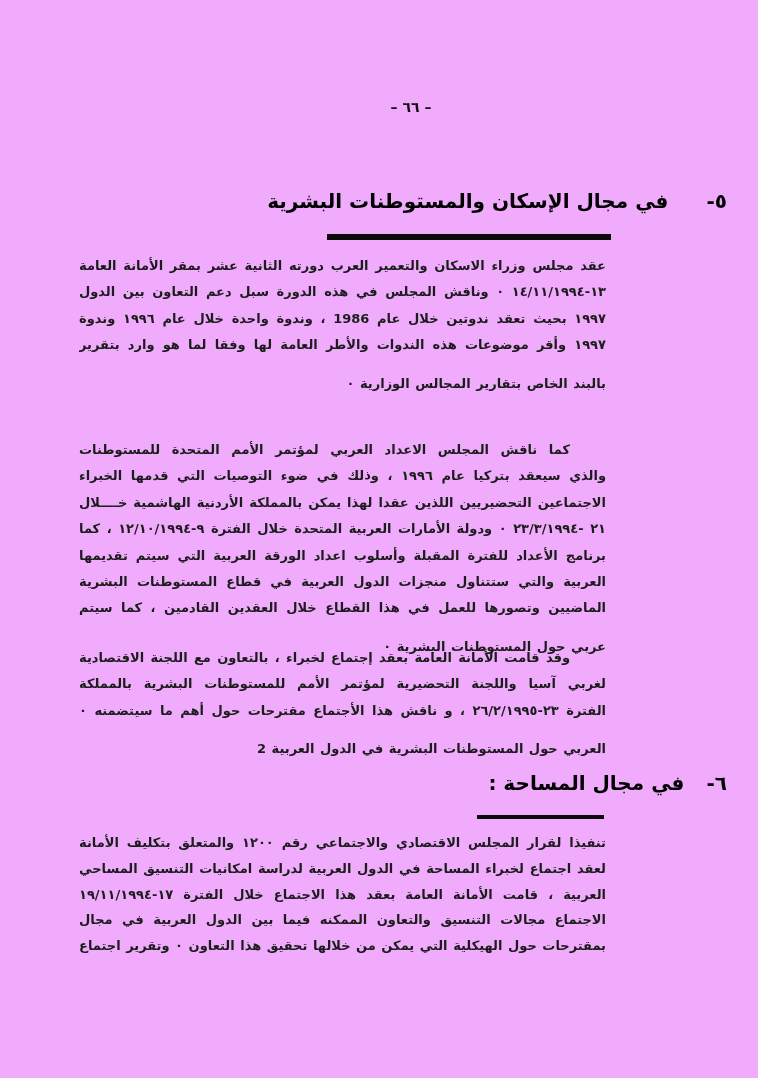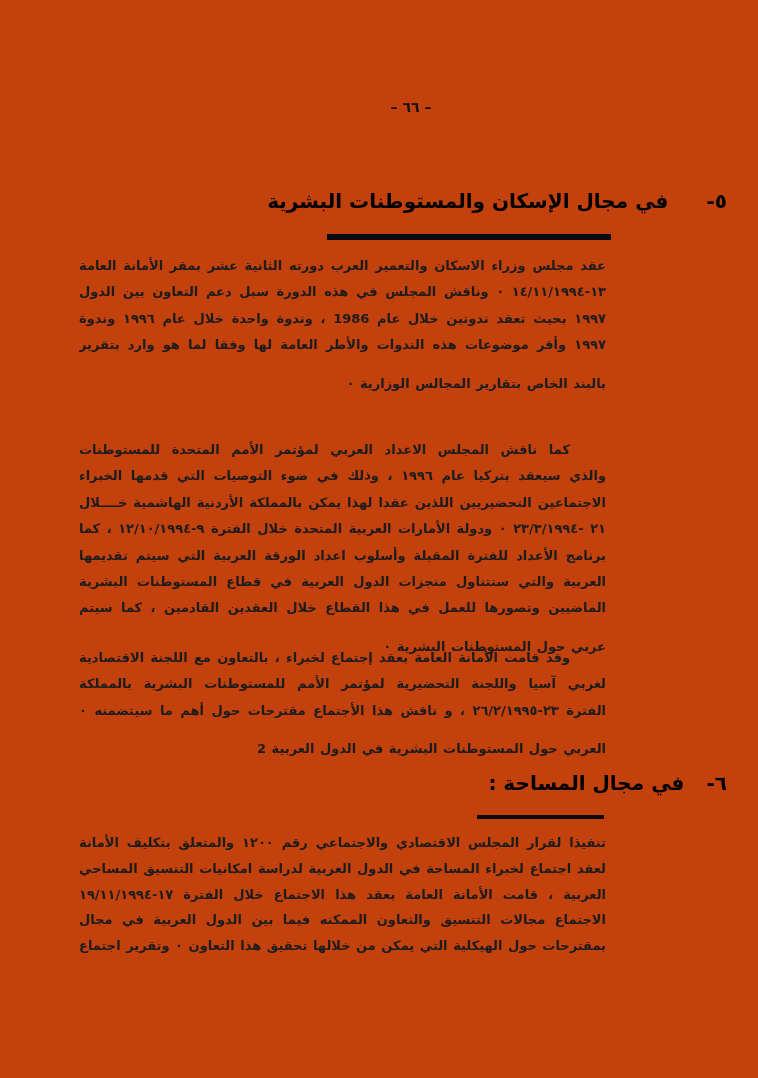--- a/index.html
+++ b/index.html
@@ -6,21 +6,21 @@
   body{
     width:758px;height:1078px;
     background:#ffffff;
     font-family:"DejaVu Sans",sans-serif;
     color:#1a1a1a;
     position:relative;
     overflow:hidden;
   }
   .page{
     position:absolute;inset:0;
-    background:#c2410c;
+    background:#f0abfc;
   }
   .page-number{
     position:absolute;top:99px;left:351px;width:120px;
     text-align:center;
     font-size:14px;font-weight:bold;letter-spacing:2px;
     color:#111;
   }
   .heading{
     position:absolute;right:31px;
     direction:rtl;

